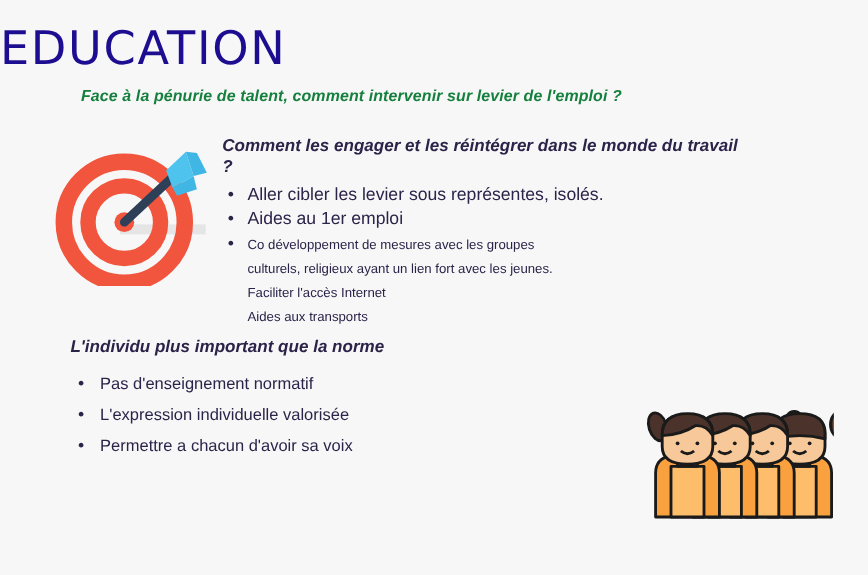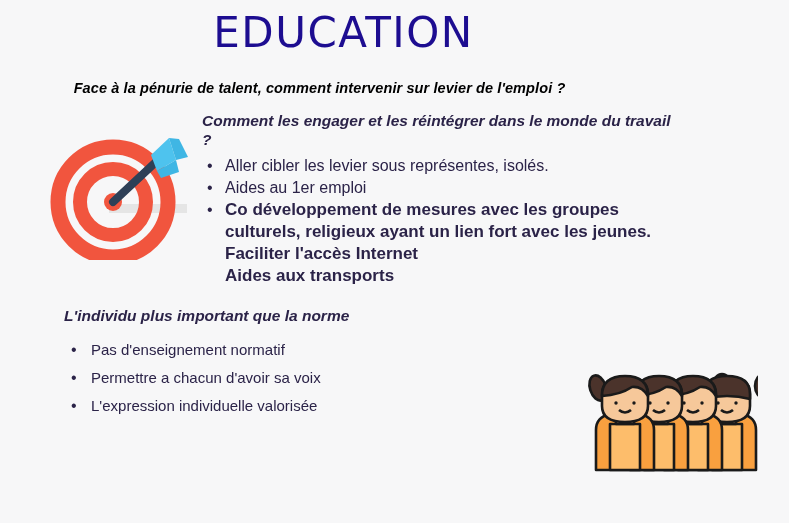--- a/index.html
+++ b/index.html
@@ -18,51 +18,50 @@
   }
   .slide {
     position: relative;
     width: 789px;
     height: 523px;
   }
 
   
   .title {
     position: absolute;
-    top: 11px;
+    top: 22px;
     left: 0;
     width: 687px;
-    text-align: center;
     font-size: 42px;
     letter-spacing: 1.5px;
     font-weight: 400;
     color: #1d0d91;
     font-family: "DejaVu Sans", "Liberation Sans", sans-serif;
     line-height: 1.05;
   }
 
   
   .subtitle {
     position: absolute;
     top: 80px;
     left: 0;
     width: 639px;
     text-align: center;
     font-size: 14.5px;
     font-style: italic;
     font-weight: bold;
-    color: #000000;
+    color: #15803d;
     letter-spacing: 0.1px;
   }
 
   
   .section1 {
     position: absolute;
     left: 202px;
-    top: 112px;
+    top: 124px;
     width: 470px;
   }
   .sec-heading {
     font-size: 15.5px;
     font-style: italic;
     font-weight: bold;
     color: #2b2348;
     margin: 0 0 6px 0;
     line-height: 1.2;
   }
@@ -81,23 +80,22 @@
   ul.bullets > li::before {
     content: "\2022";
     position: absolute;
     left: 5px;
     top: 0;
     font-size: 16px;
     line-height: 22px;
     color: #2b2348;
   }
   .sub-lines {
-    font-size: 17px;
+    font-size: 12px;
     line-height: 22px;
-    font-weight: bold;
   }
   .sub-lines div {
     white-space: nowrap;
   }
 
   
   .section2 {
     position: absolute;
     left: 16px;
     top: 307px;
@@ -188,22 +186,22 @@
           <div>Aides aux transports</div>
         </div>
       </li>
     </ul>
   </div>
 
   <div class="section2">
     <div class="sec-heading">L'individu plus important que la norme</div>
     <ul class="bullets2">
       <li>Pas d'enseignement normatif</li>
+      <li>L'expression individuelle valorisée</li>
       <li>Permettre a chacun d'avoir sa voix</li>
-      <li>L'expression individuelle valorisée</li>
     </ul>
   </div>
 
   <div class="kids-icon">
     <svg viewBox="0 0 180 110" width="180" height="110" aria-hidden="true">
       <g stroke="#1a1a1a" stroke-width="2.6" stroke-linejoin="round">
 
         <g>
           <ellipse cx="144" cy="24" rx="9" ry="12" fill="#4b332b"></ellipse>
           <ellipse cx="186" cy="24" rx="9" ry="12" fill="#4b332b"></ellipse>

